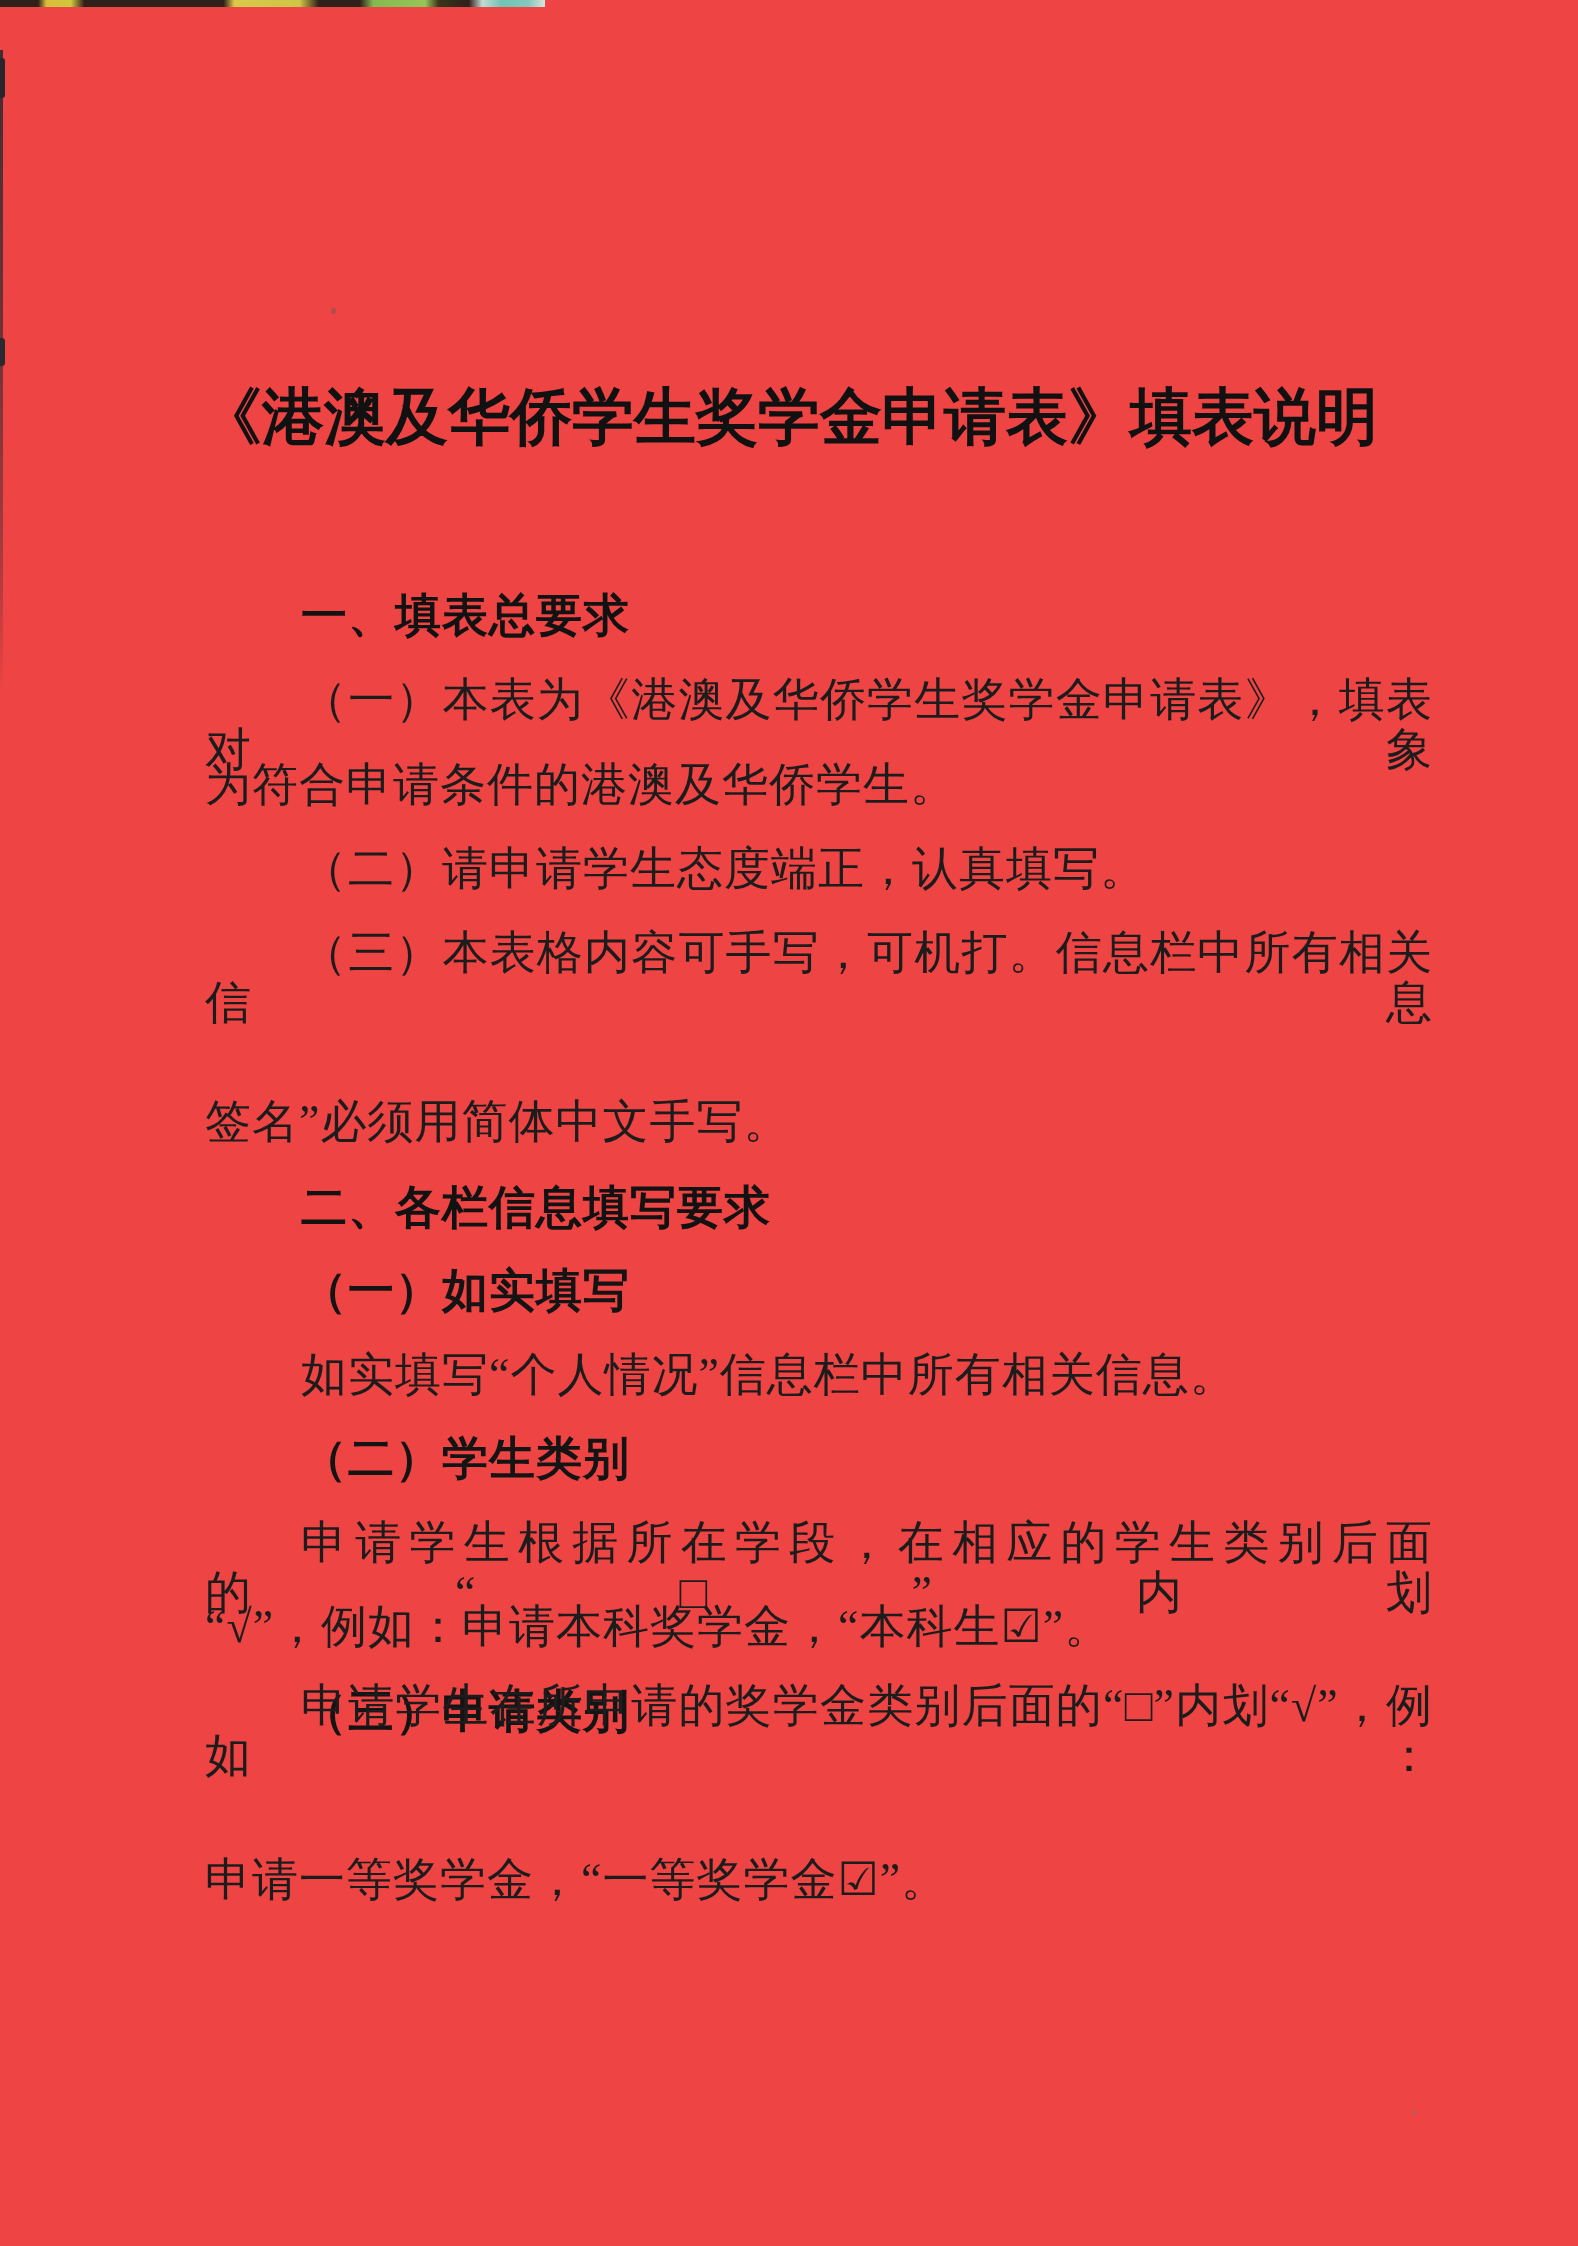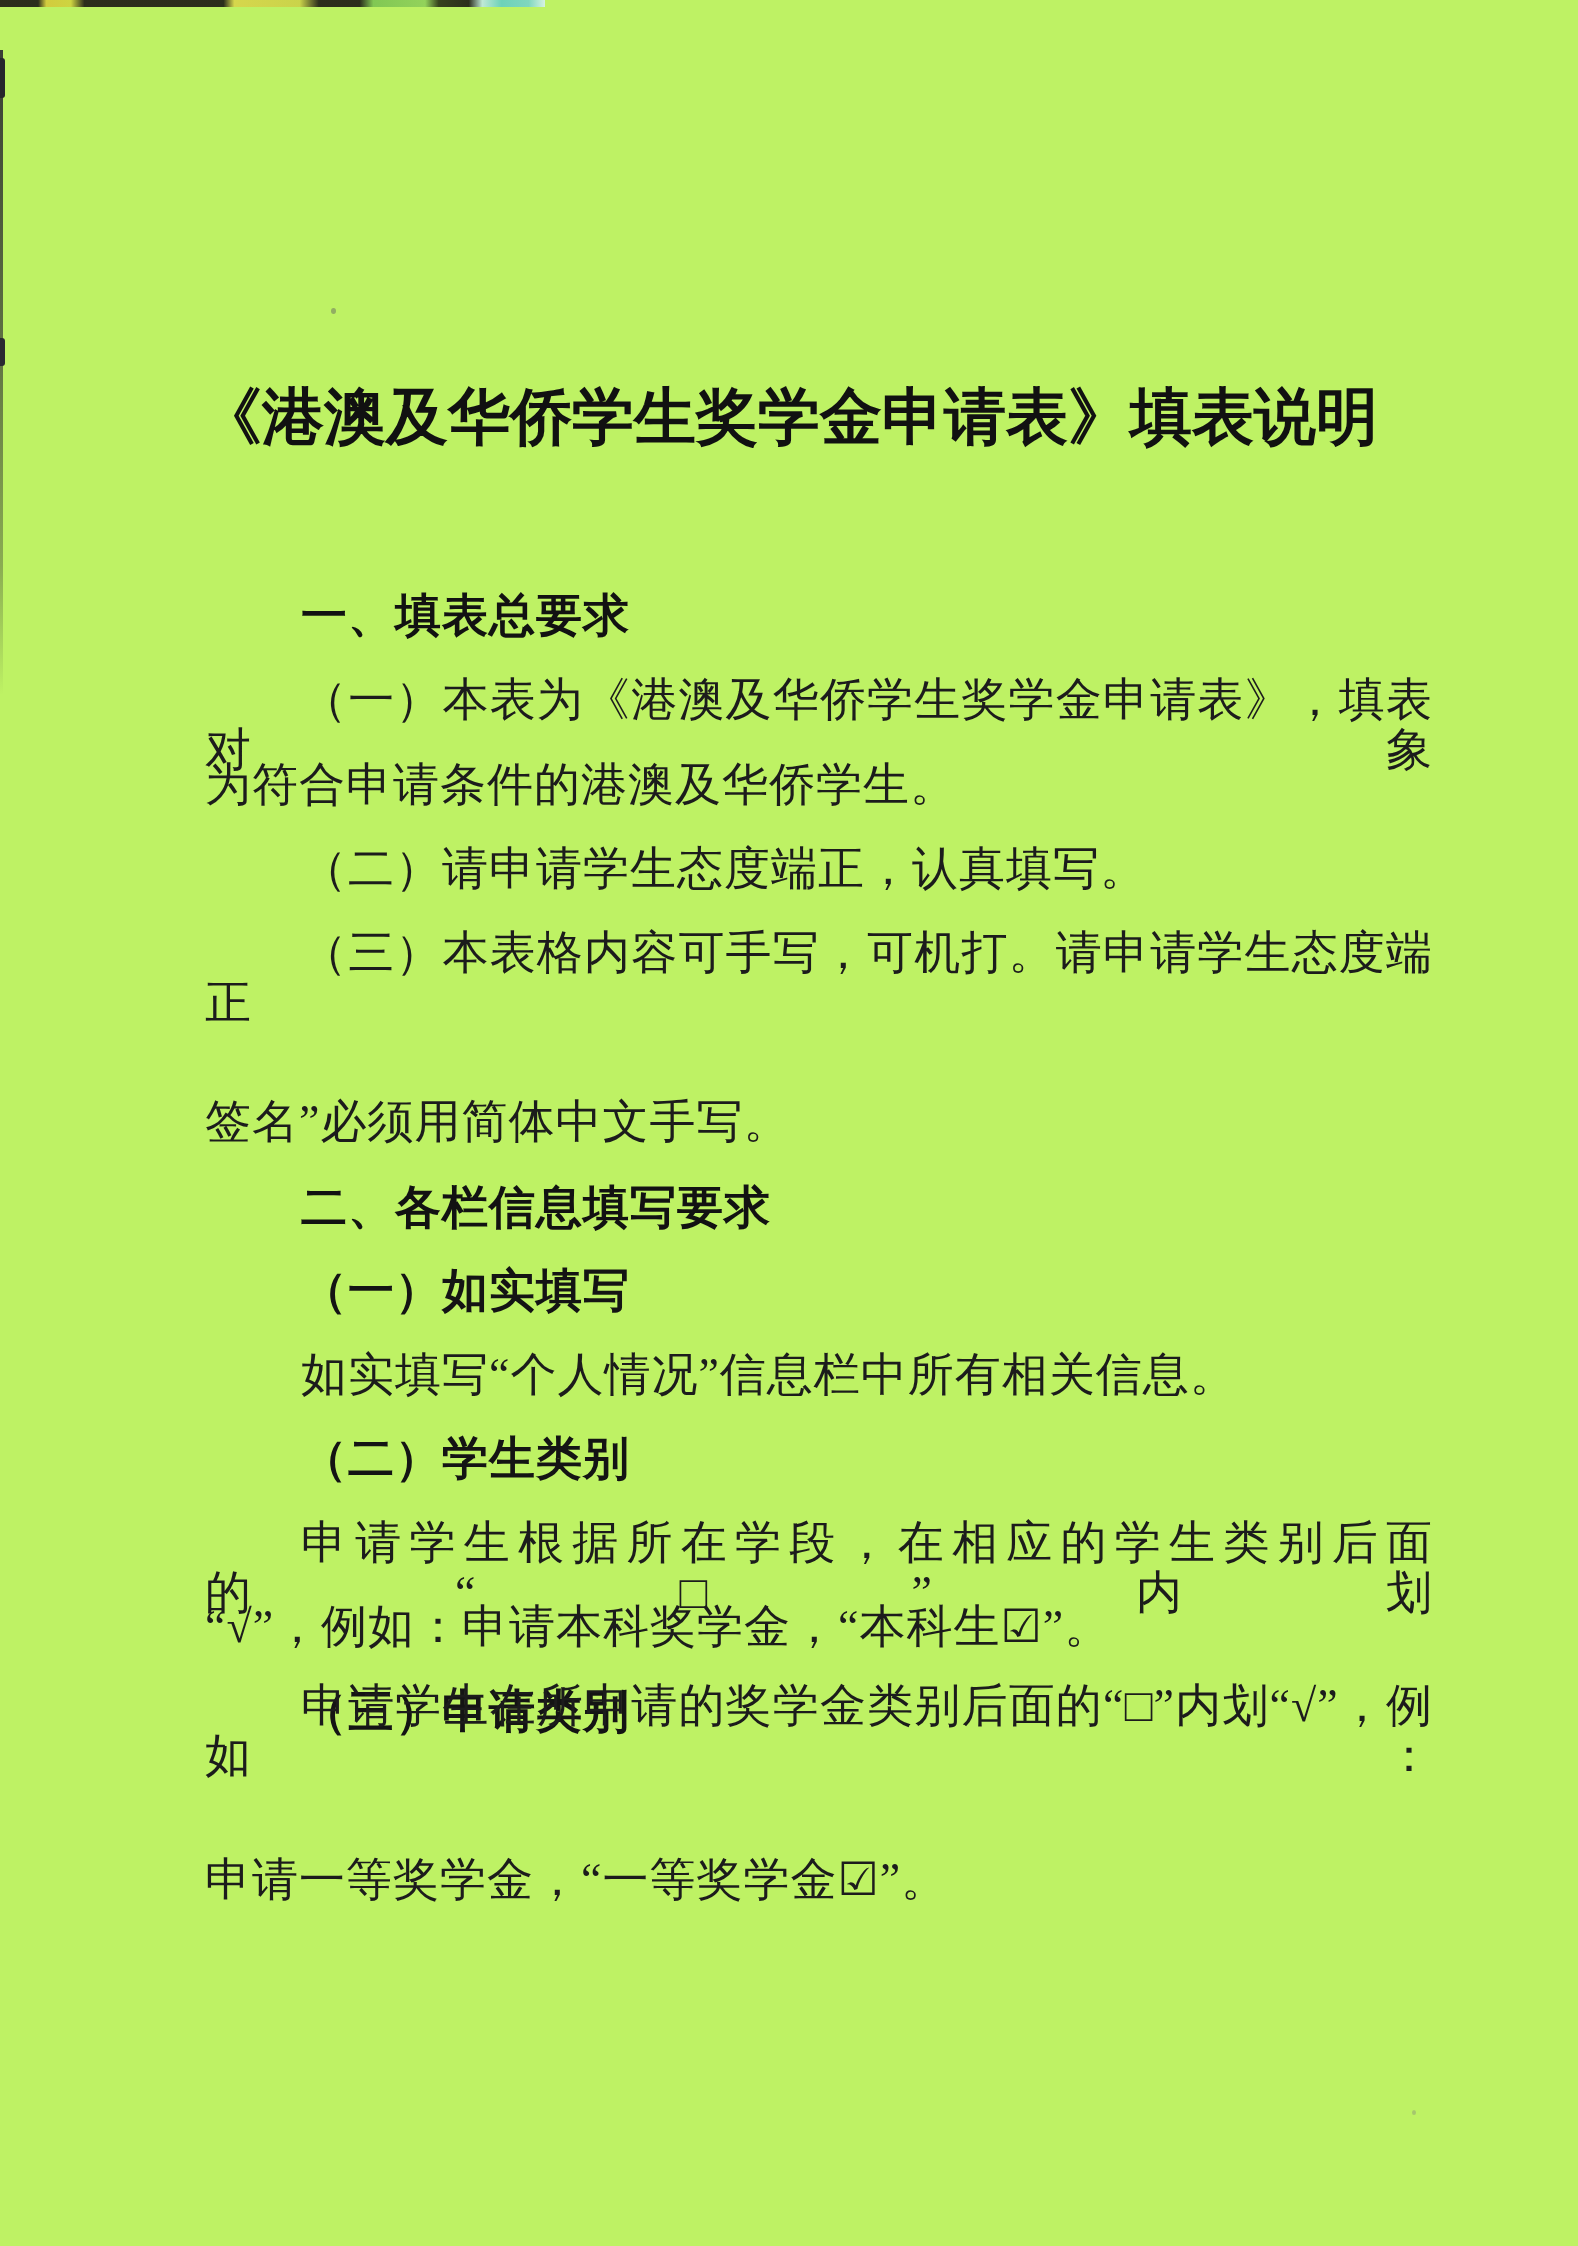--- a/index.html
+++ b/index.html
@@ -5,21 +5,21 @@
   html, body {
     margin: 0;
     padding: 0;
     background: #e8e8e8;
   }
   .page {
     position: relative;
     width: 1578px;
     height: 2246px;
     margin: 0 auto;
-    background: #bef264;
+    background: #ef4444;
     overflow: hidden;
     color: #1c1c1c;
     font-family: "Liberation Serif", "DejaVu Serif", serif;
   }
 
   
   .scan-top-strip {
     position: absolute;
     left: 0; top: 0;
     width: 545px; height: 7px;
@@ -148,21 +148,21 @@
   <div class="scan-left-blob-2"></div>
   <div class="scan-speck-1"></div>
   <div class="scan-speck-2"></div>
 
   <div class="doc-title">《港澳及华侨学生奖学金申请表》填表说明</div>
 
   <div class="line sec first l0">一、填表总要求</div>
   <div class="line first fill l1">（一）本表为《港澳及华侨学生奖学金申请表》，填表对象</div>
   <div class="line first l3">（二）请申请学生态度端正，认真填写。</div>
   <div class="line l2">为符合申请条件的港澳及华侨学生。</div>
-  <div class="line first fill l4">（三）本表格内容可手写，可机打。请申请学生态度端正</div>
+  <div class="line first fill l4">（三）本表格内容可手写，可机打。信息栏中所有相关信息</div>
   <div class="line l6">签名”必须用简体中文手写。</div>
   <div class="line sec first l7">二、各栏信息填写要求</div>
   <div class="line sub first l8">（一）如实填写</div>
   <div class="line first l9">如实填写“个人情况”信息栏中所有相关信息。</div>
   <div class="line sub first l10">（二）学生类别</div>
   <div class="line first fill l11">申请学生根据所在学段，在相应的学生类别后面的“□”内划</div>
   <div class="line l12">“√”，例如：申请本科奖学金，“本科生☑”。</div>
   <div class="line sub first l13">（三）申请类别</div>
   <div class="line first fill l14">申请学生在所申请的奖学金类别后面的“□”内划“√”，例如：</div>
   <div class="line l15">申请一等奖学金，“一等奖学金☑”。</div>

